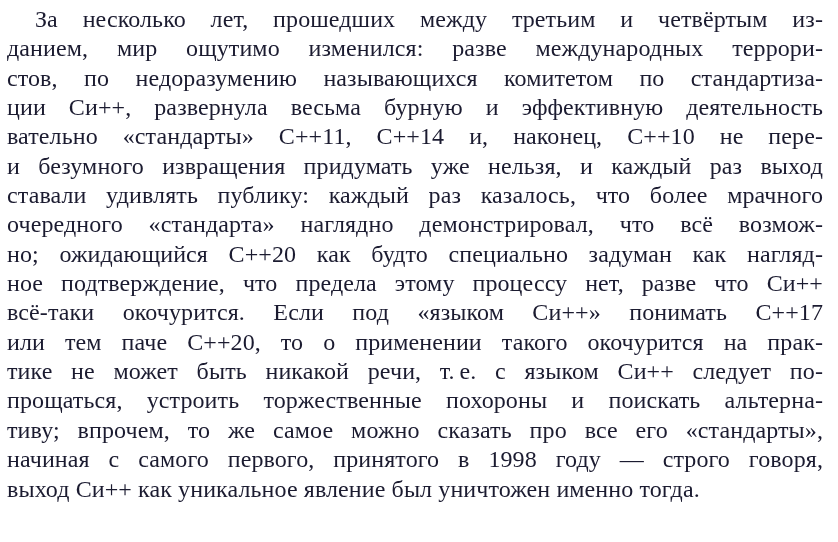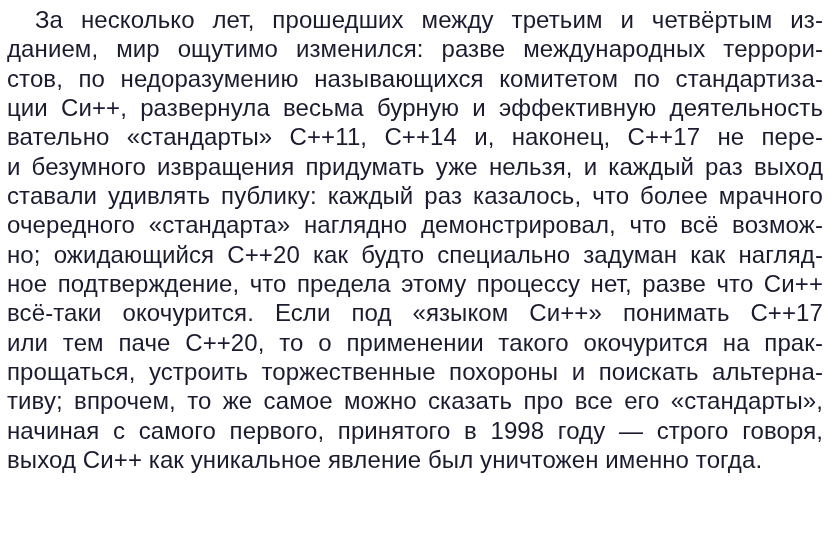--- a/index.html
+++ b/index.html
@@ -6,21 +6,21 @@
     margin: 0;
     padding: 0;
     background: #ffffff;
   }
   .book-page {
     position: relative;
     width: 838px;
     height: 542px;
     background: #ffffff;
     overflow: hidden;
-    font-family: Liberation Sans, sans-serif;
+    font-family: Liberation Serif, serif;
     color: #1b1b30;
   }
   .paragraph {
     position: absolute;
     top: 5px;
     left: 7px;
     right: 15px;
   }
   .text-line {
     font-size: 24px;
@@ -41,26 +41,27 @@
 </style>
 </head>
 <body>
 
 <div class="book-page">
   <div class="paragraph">
     <div class="text-line first">За несколько лет, прошедших между третьим и четвёртым из-</div>
     <div class="text-line">данием, мир ощутимо изменился: разве международных террори-</div>
     <div class="text-line">стов, по недоразумению называющихся комитетом по стандартиза-</div>
     <div class="text-line">ции Си++, развернула весьма бурную и эффективную деятельность</div>
-    <div class="text-line">вательно «стандарты» C++11, C++14 и, наконец, C++17 не пере-</div>
+    <div class="text-line">вательно «стандарты» C++11, C++14 и, наконец, C++10 не пере-</div>
     <div class="text-line">и безумного извращения придумать уже нельзя, и каждый раз выход</div>
     <div class="text-line">ставали удивлять публику: каждый раз казалось, что более мрачного</div>
     <div class="text-line">очередного «стандарта» наглядно демонстрировал, что всё возмож-</div>
     <div class="text-line">но; ожидающийся C++20 как будто специально задуман как нагляд-</div>
     <div class="text-line">ное подтверждение, что предела этому процессу нет, разве что Си++</div>
     <div class="text-line">всё-таки окочурится. Если под «языком Си++» понимать C++17</div>
     <div class="text-line">или тем паче C++20, то о применении такого окочурится на прак-</div>
+    <div class="text-line">тике не может быть никакой речи, т. е. с языком Си++ следует по-</div>
     <div class="text-line">прощаться, устроить торжественные похороны и поискать альтерна-</div>
     <div class="text-line">тиву; впрочем, то же самое можно сказать про все его «стандарты»,</div>
     <div class="text-line">начиная с самого первого, принятого в 1998 году — строго говоря,</div>
     <div class="text-line last">выход Си++ как уникальное явление был уничтожен именно тогда.</div>
   </div>
 </div>
 
 </body></html>

